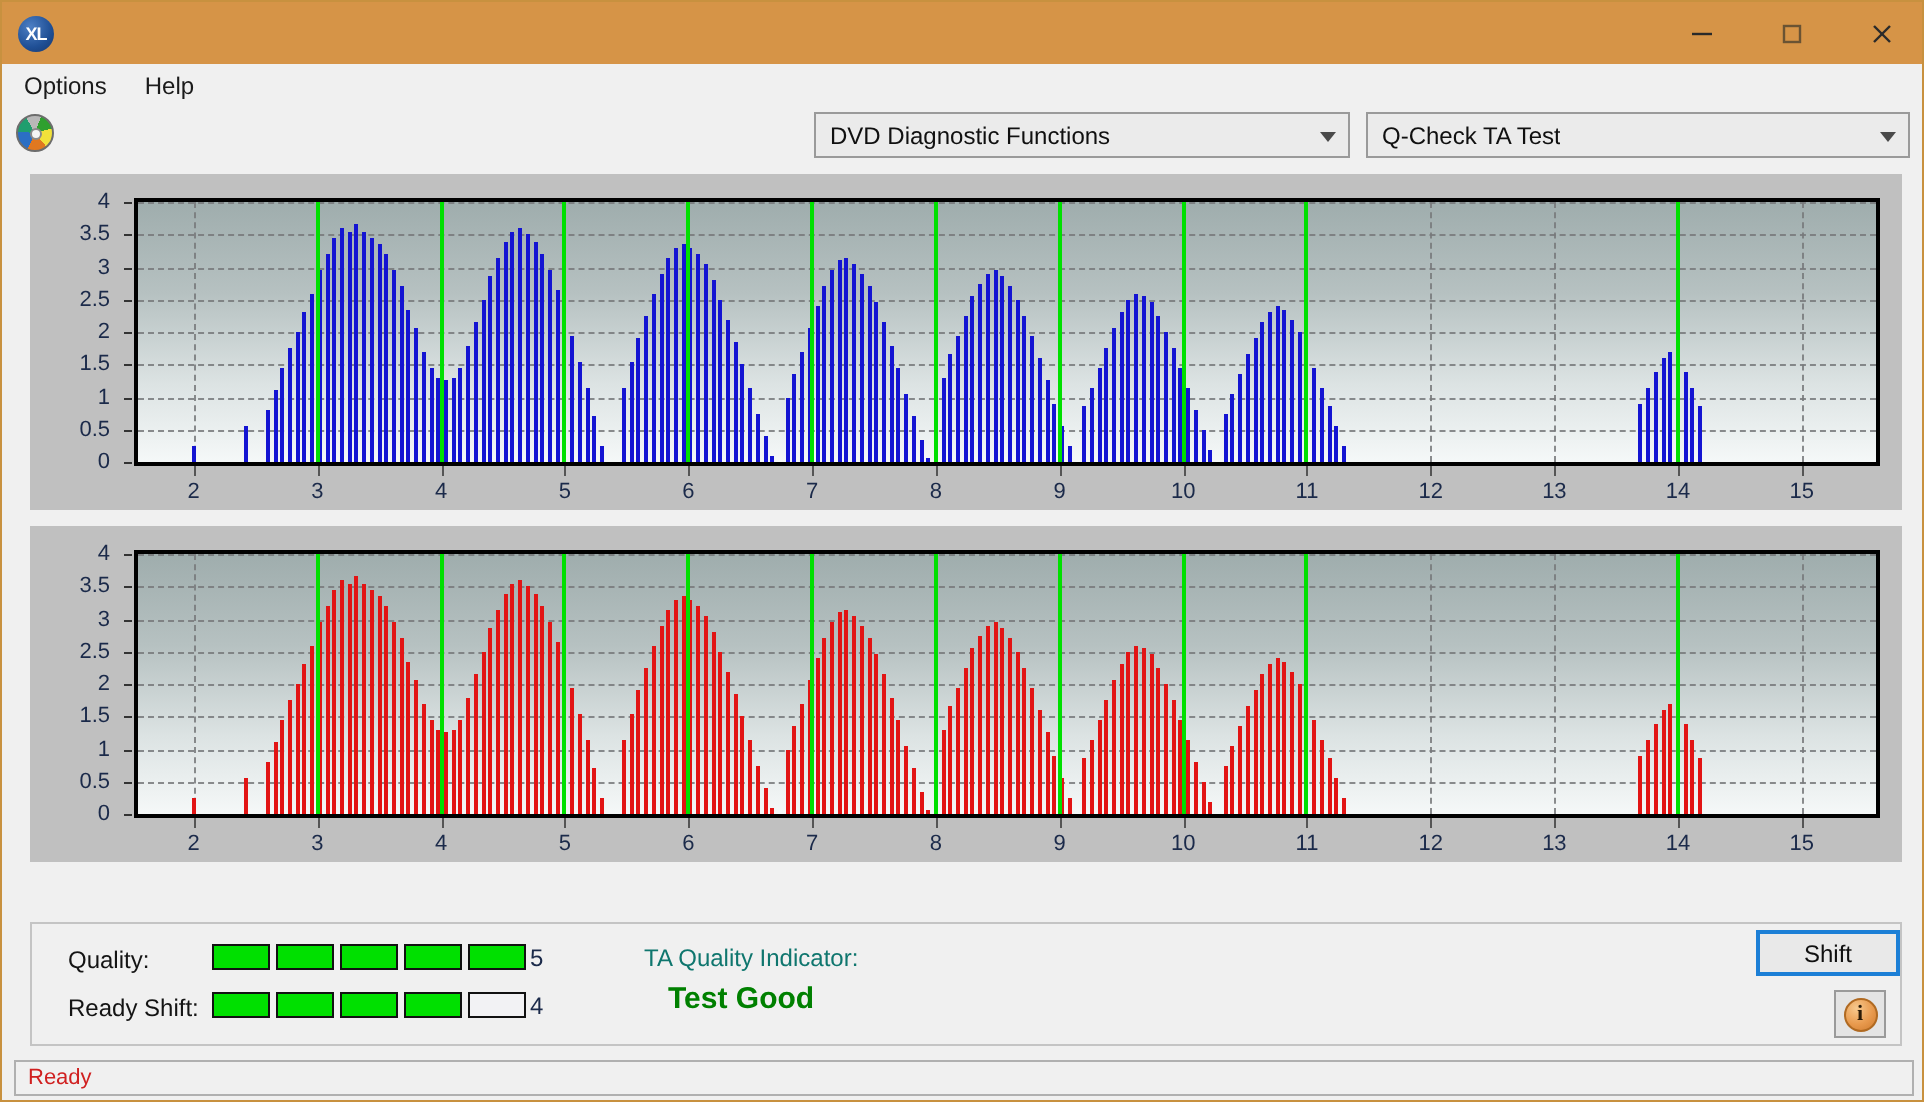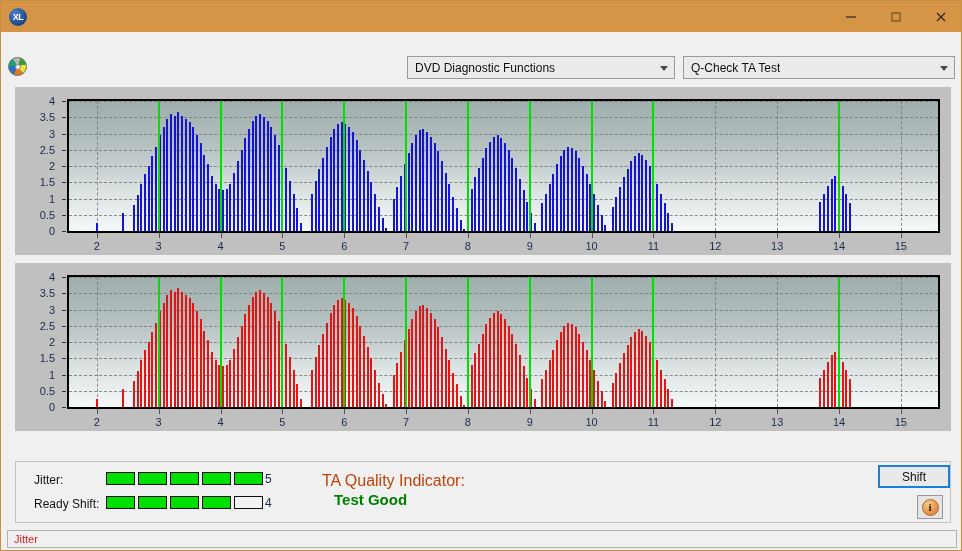--- a/index.html
+++ b/index.html
@@ -284,22 +284,22 @@
   .meter-cell.on { background: #00e000; }
   .meter-value {
     position: absolute;
     font-size: 12px;
     color: #1b2a4a;
   }
   .ta-label {
     position: absolute;
     left: 306px;
     top: 10px;
-    font-size: 16px;
-    color: #c2410c;
+    font-size: 12px;
+    color: #0f766e;
     white-space: nowrap;
   }
   .ta-value {
     position: absolute;
     left: 318px;
     top: 29px;
     font-size: 15px;
     font-weight: bold;
     color: #008000;
     white-space: nowrap;
@@ -388,20 +388,24 @@
       </div>
       <div class="tb-btn">
         <svg width="14" height="14" viewBox="0 0 14 14">
             <line x1="3" y1="3" x2="11" y2="11" stroke="#2a2a2a" stroke-width="1.2"></line>
             <line x1="11" y1="3" x2="3" y2="11" stroke="#2a2a2a" stroke-width="1.2"></line>
           </svg>
       </div>
     </div>
   </div>
 
+  <div class="menubar">
+    <div class="menu-item">Options</div>
+    <div class="menu-item">Help</div>
+  </div>
 
   <div class="toolbar">
     <div class="disc-icon"></div>
 
 
     <div class="combo" id="combo-function">
       <div class="combo-text">DVD Diagnostic Functions</div>
       <div class="combo-arrow"></div>
     </div>
 
@@ -885,21 +889,21 @@
         <div class="xtick" style="left: 710.189px;">13</div>
         <div class="xtick-mark" style="left: 710.189px;"></div>
         <div class="xtick" style="left: 772.039px;">14</div>
         <div class="xtick-mark" style="left: 772.039px;"></div>
         <div class="xtick" style="left: 833.89px;">15</div>
         <div class="xtick-mark" style="left: 833.89px;"></div>
       </div>
   </div>
 
   <div class="bottom-group">
-    <div class="meter-label" style="left:18px; top:11px;">Jitter:</div>
+    <div class="meter-label" style="left:18px; top:11px;">Quality:</div>
     <div class="meter" id="jitter-meter" style="left:90px; top:10px;">
         <div class="meter-cell on"></div>
         <div class="meter-cell on"></div>
         <div class="meter-cell on"></div>
         <div class="meter-cell on"></div>
         <div class="meter-cell on"></div>
       </div>
     <div class="meter-value" style="left:249px; top:10px;">5</div>
 
     <div class="meter-label" style="left:18px; top:35px;">Ready Shift:</div>
@@ -915,16 +919,16 @@
     <div class="ta-label">TA Quality Indicator:</div>
     <div class="ta-value">Test Good</div>
 
     <div class="start-button">Shift</div>
     <div class="info-button">
       <div class="info-circle">i</div>
     </div>
   </div>
 
   <div class="statusbar">
-    <div class="status-text">Jitter</div>
+    <div class="status-text">Ready</div>
   </div>
 
 </div>
 
 </body></html>

